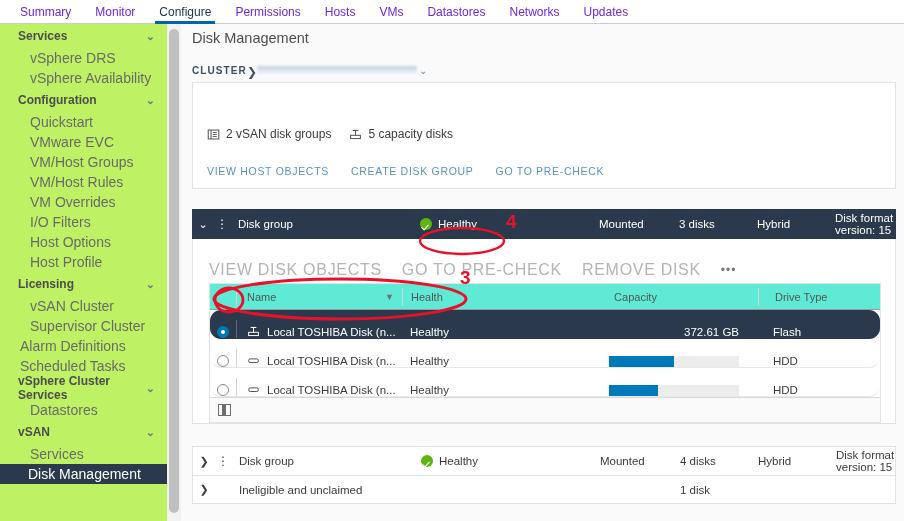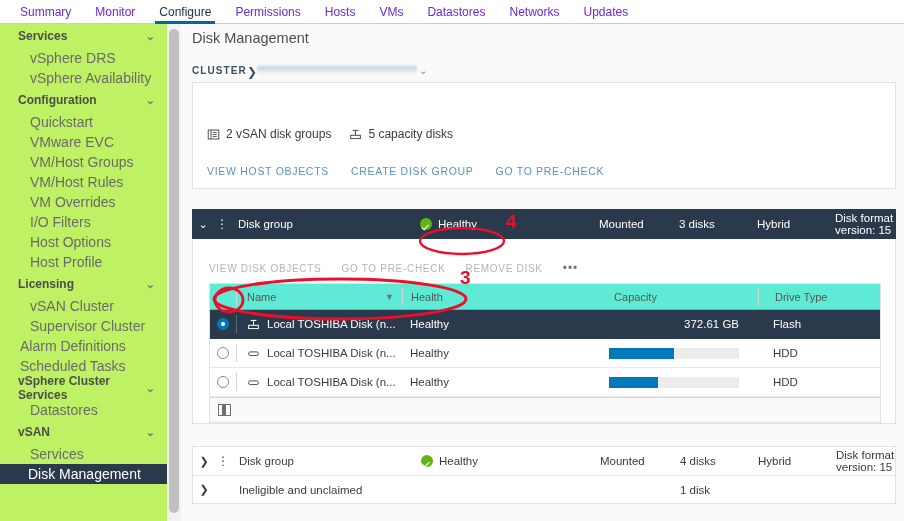--- a/index.html
+++ b/index.html
@@ -134,38 +134,39 @@
 
   .capbar { width: 80px; height: 11px; background: #ececec; position: relative; }
   .capbar > i { display: block; height: 100%; background: #0079b8; }
   .capbar.dark { background: #e8e8e8; }
 
   
   .inner-toolbar {
     position: absolute; left: 16px; top: 22px; display: flex; align-items: center; gap: 20px;
   }
   .inner-link {
-    font-size: 10px; letter-spacing: 0.7px; color: #b4b4b4; cursor: default;
+    font-size: 16px; letter-spacing: 0.7px; color: #b4b4b4; cursor: default;
   }
   .inner-dots { font-size: 12px; color: #777; letter-spacing: 1px; cursor: pointer; }
 
   
   .itable {
     position: absolute; left: 16px; top: 44px; width: 672px;
     border: 1px solid #e3e3e3; border-bottom: none;
   }
   .ihead {
     display: flex; align-items: center; height: 26px;
     font-size: 11px; color: #565656; background: #5eead4;
     border-bottom: 1px solid #9a9a9a;
   }
   .irow {
-    display: flex; align-items: center; height: 29px;
+    display: flex; align-items: flex-end; height: 29px;
     font-size: 11.5px; color: #3b3b3b; background: #fff;
     border-bottom: 1px solid #e8e8e8;
+    border-radius: 11px;
   }
   .irow.sel { background: #2a3a4c; color: #fff; border-bottom: 1px solid #2a3a4c; }
   .ifoot {
     display: flex; align-items: center; height: 26px; background: #fafafa;
     border-top: 1px solid #d9d9d9; border-bottom: 1px solid #e3e3e3; padding-left: 8px;
   }
 
   .c-radio { width: 26px; display: flex; justify-content: center; }
   .c-div   { width: 1px; height: 18px; background: #d4d4d4; }
   .c-div.dark { background: #5d6b79; }

